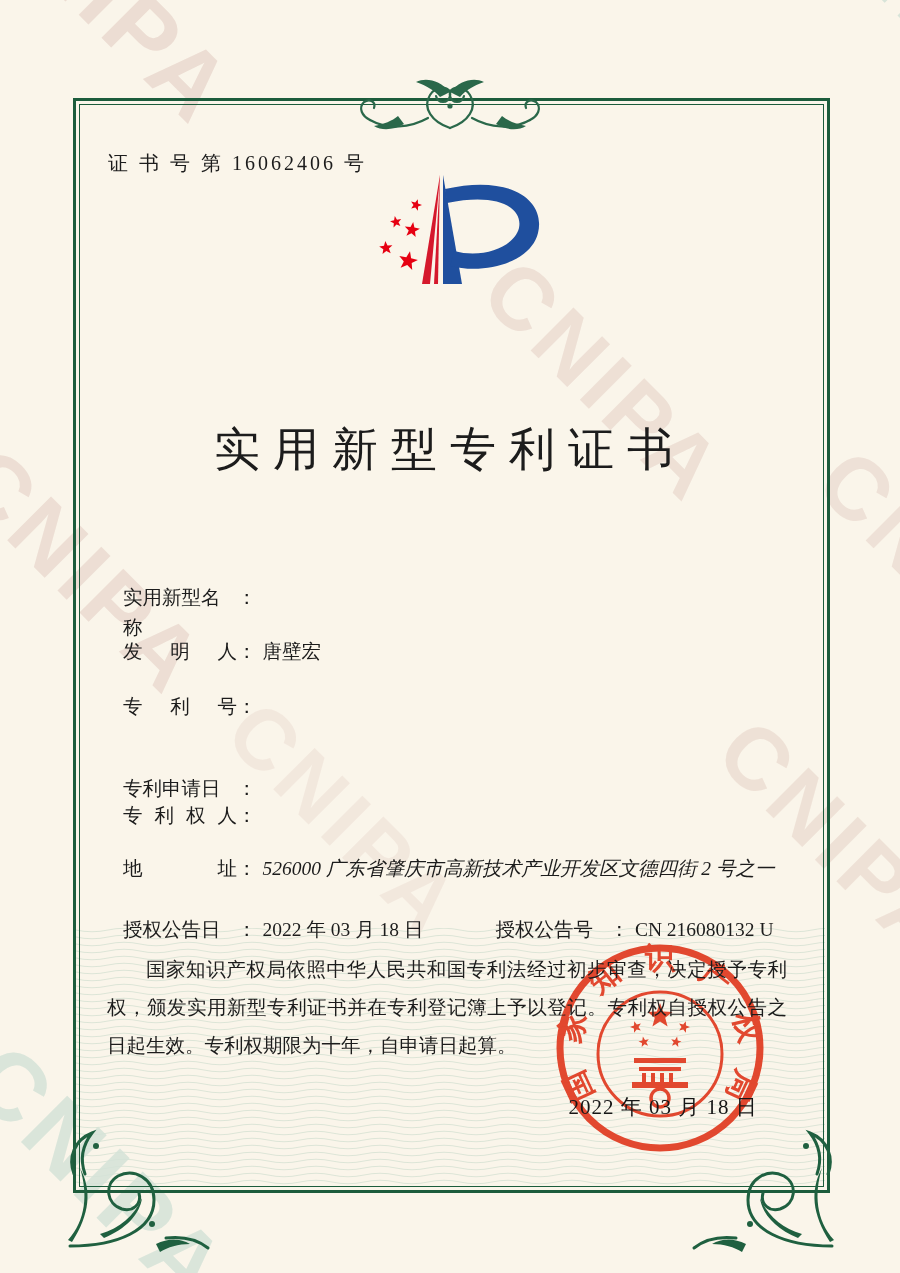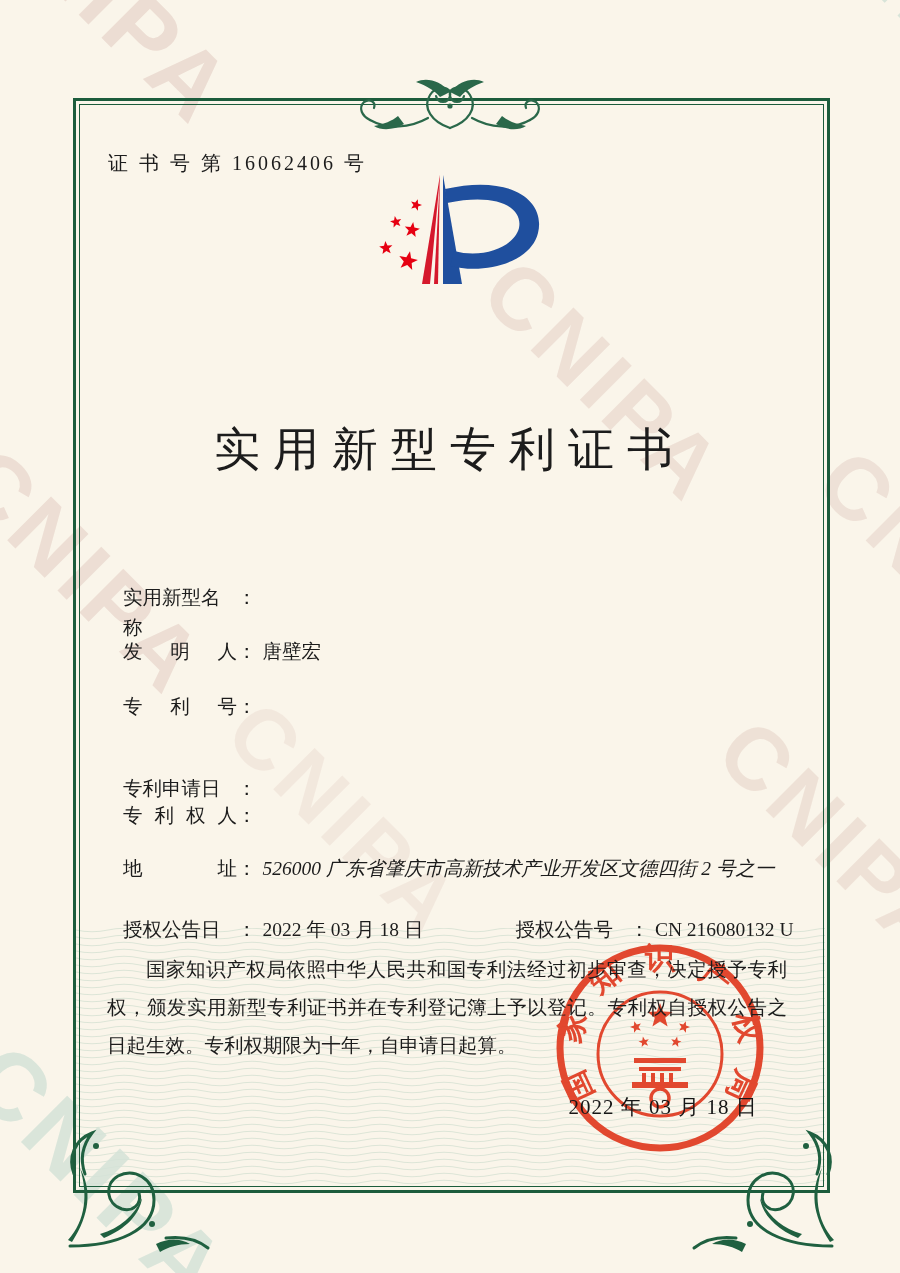--- a/index.html
+++ b/index.html
@@ -236,21 +236,21 @@
         </span>
         <span class="fcolon">：</span>
       <span class="fvalue" style="max-width:545px;font-style:italic;">526000 广东省肇庆市高新技术产业开发区文德四街 2 号之一</span>
     </div>
     <div class="frow" style="top:332px; width:680px;">
       <div class="fgroup">
         <span class="flabel">授权公告日</span>
           <span class="fcolon">：</span>
         <span class="fvalue">2022 年 03 月 18 日</span>
       </div>
-      <div class="fgroup" style="margin-left:92px;">
+      <div class="fgroup" style="margin-left:72px;">
         <span class="flabel">授权公告号</span>
           <span class="fcolon">：</span>
         <span class="fvalue">CN 216080132 U</span>
       </div>
     </div>
   </div>
 
   
   <div class="body-text z">
     <p>国家知识产权局依照中华人民共和国专利法经过初步审查，决定授予专利权，颁发实用新型专利证书并在专利登记簿上予以登记。专利权自授权公告之日起生效。专利权期限为十年，自申请日起算。</p>

